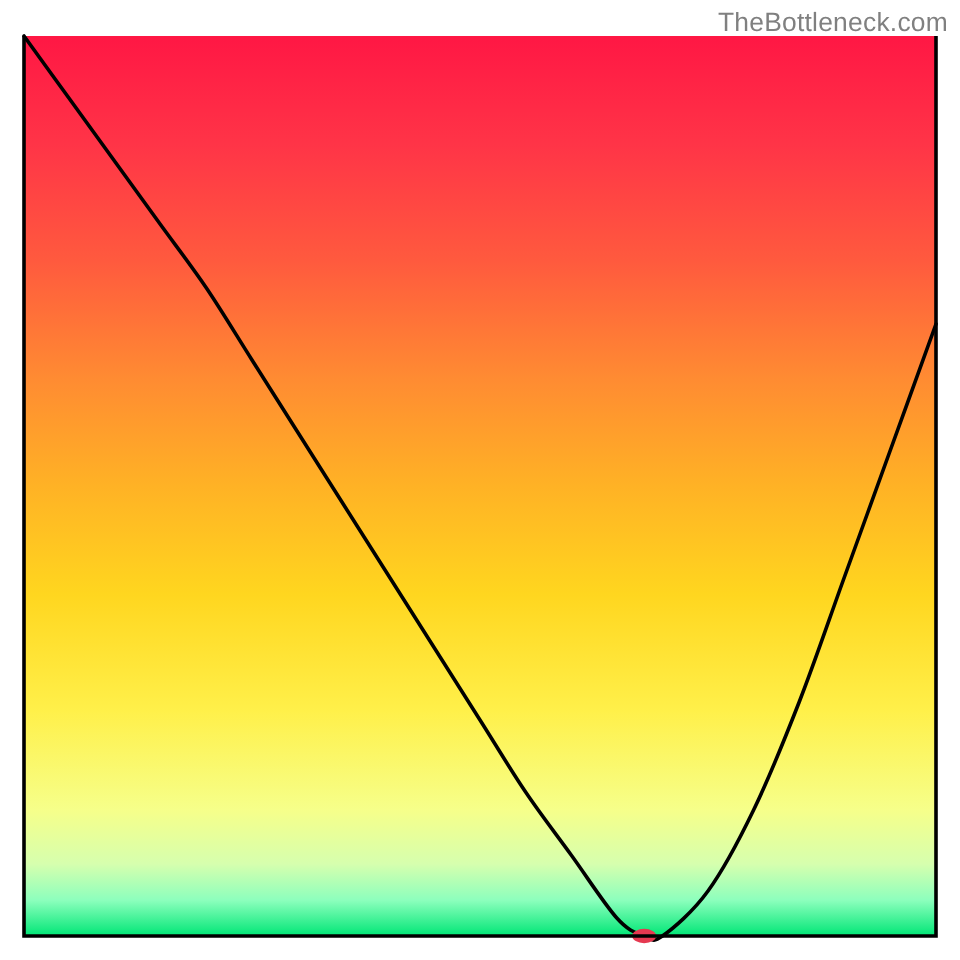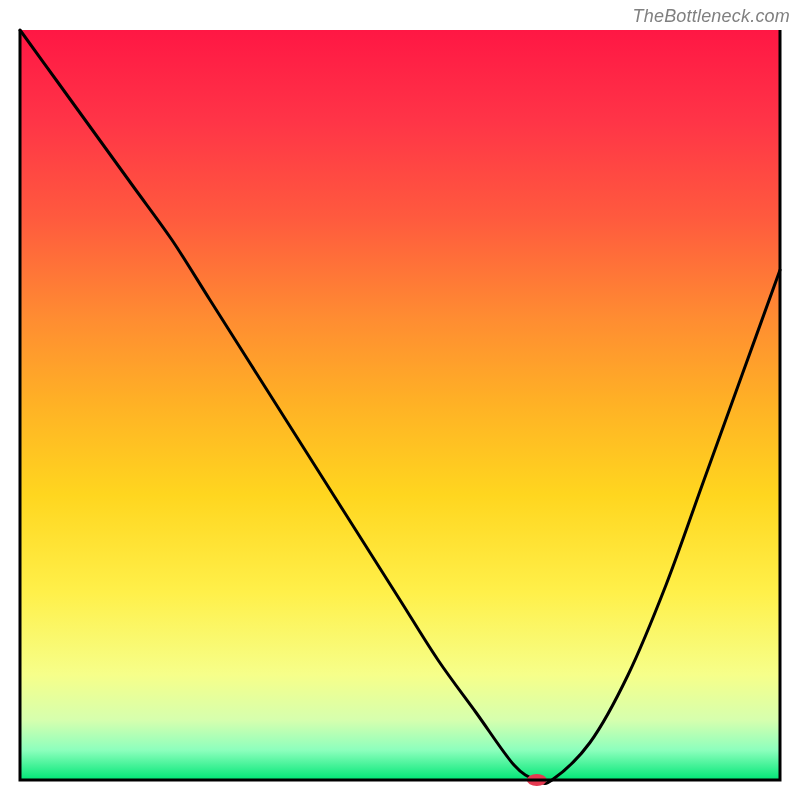--- a/index.html
+++ b/index.html
@@ -13,25 +13,24 @@
   .chart-container {
     position: relative;
     width: 800px;
     height: 800px;
   }
   .watermark {
     position: absolute;
     top: 6px;
     right: 10px;
     color: #808080;
-    font-size: 18px;
+    font-size: 22px;
     font-weight: 400;
     letter-spacing: 0.2px;
     z-index: 10;
-    font-style: italic;
   }
   svg {
     display: block;
   }
 </style>
 </head>
 <body>
 
 <div class="chart-container">
   <div class="watermark">TheBottleneck.com</div>

